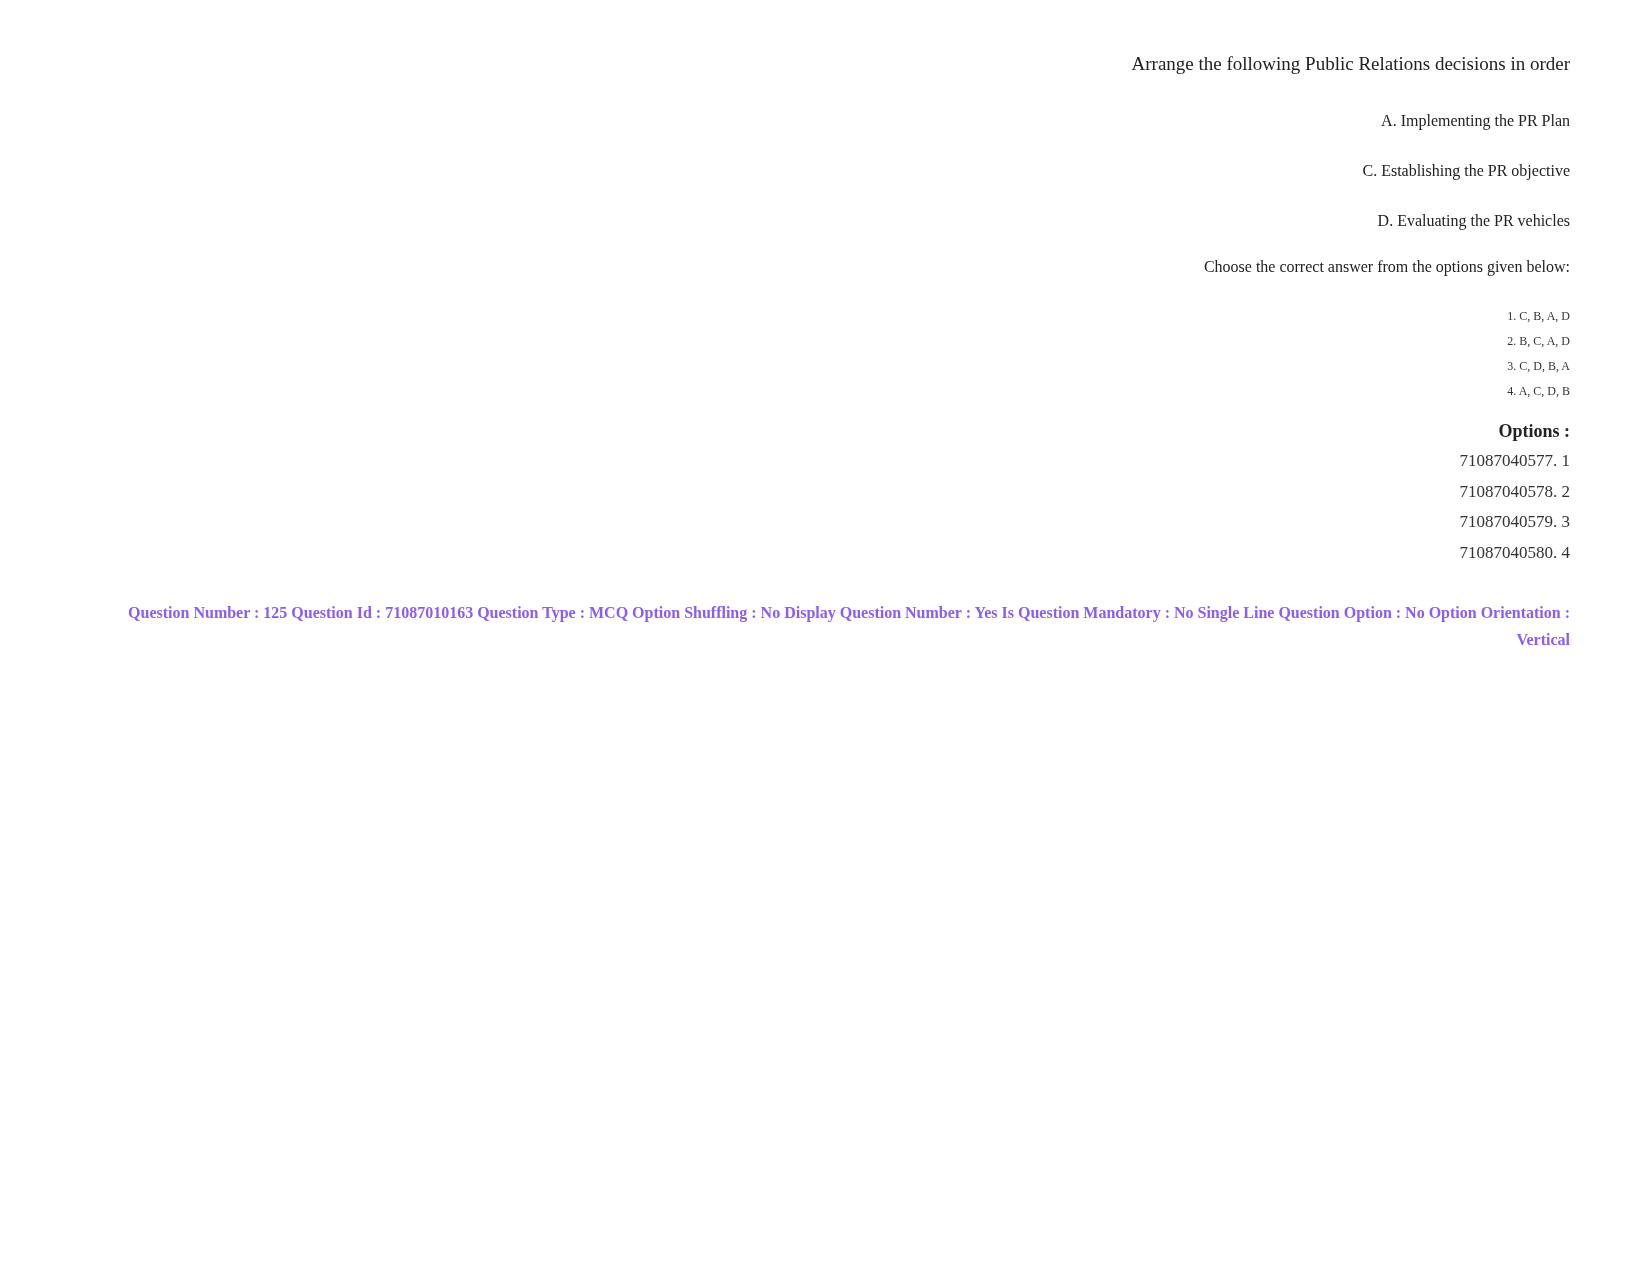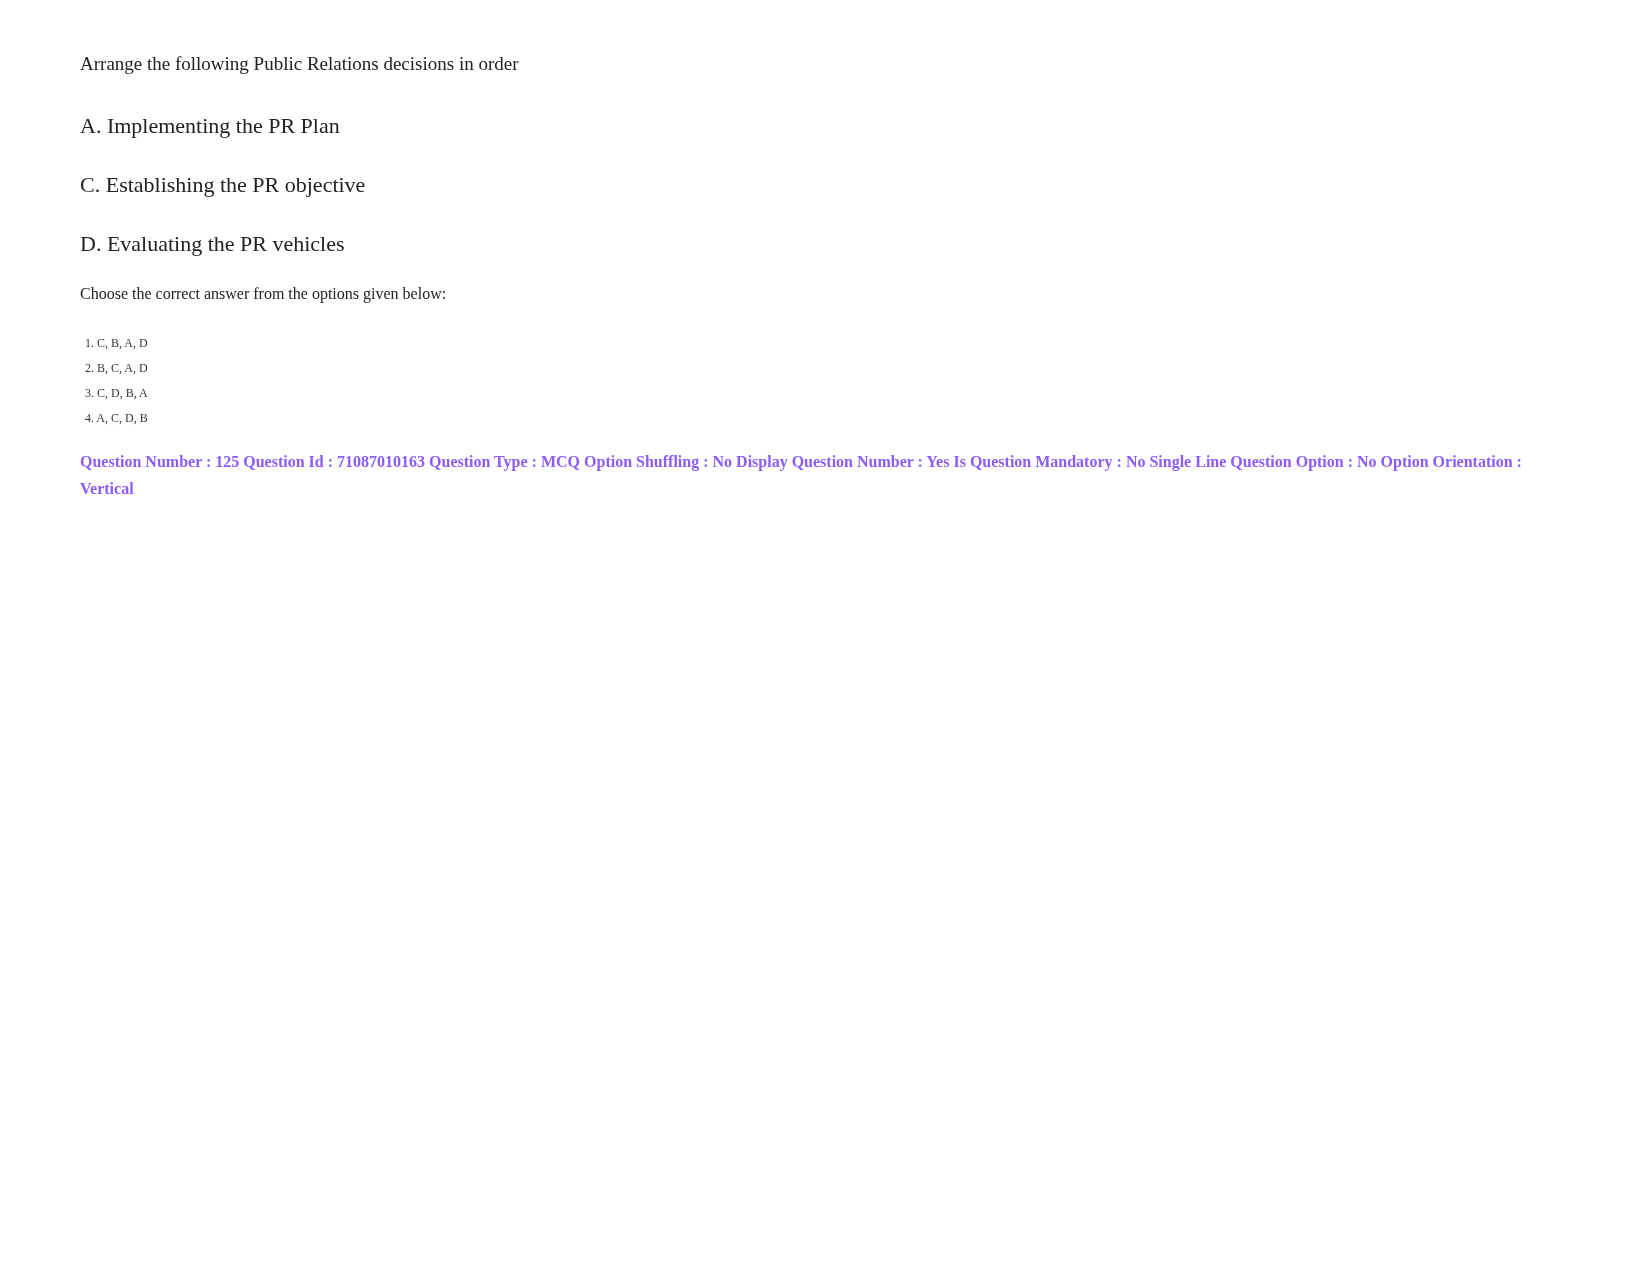--- a/index.html
+++ b/index.html
@@ -1,38 +1,39 @@
 <!DOCTYPE html>
 <html><head>
   <meta charset="utf-8">
   <style>
     * {
       margin: 0;
       padding: 0;
       box-sizing: border-box;
+      text-align: right;
     }
 
     body {
       background-color: #ffffff;
       font-family: Georgia, 'Times New Roman', serif;
       font-size: 18px;
       color: #222222;
       padding: 50px 80px;
       width: 1650px;
       min-height: 1275px;
     }
 
     .question-text {
       font-size: 19px;
       margin-bottom: 30px;
       line-height: 1.5;
     }
 
     .option-item {
-      font-size: 22px;
+      font-size: 16px;
       margin-bottom: 22px;
       line-height: 1.5;
       margin-top: 26px;
     }
 
     .choose-text {
       font-size: 16px;
       margin-bottom: 28px;
       line-height: 1.5;
     }
@@ -105,18 +106,27 @@
     <div class="answer-option">
       <span>3.</span>
       <span>C, D, B, A</span>
     </div>
     <div class="answer-option">
       <span>4.</span>
       <span>A, C, D, B</span>
     </div>
   </div>
 
+  <div>
+    <div class="options-label">Options :</div>
+    <div class="options-ids">
+      <div>71087040577. 1</div>
+      <div>71087040578. 2</div>
+      <div>71087040579. 3</div>
+      <div>71087040580. 4</div>
+    </div>
+  </div>
 
   <div class="meta-info">
     <div>Question Number : 125 Question Id : 71087010163 Question Type : MCQ Option Shuffling : No Display Question Number : Yes Is Question Mandatory : No Single Line Question Option : No Option Orientation : Vertical</div>
   </div>
 
 </div>
 
 </body></html>

